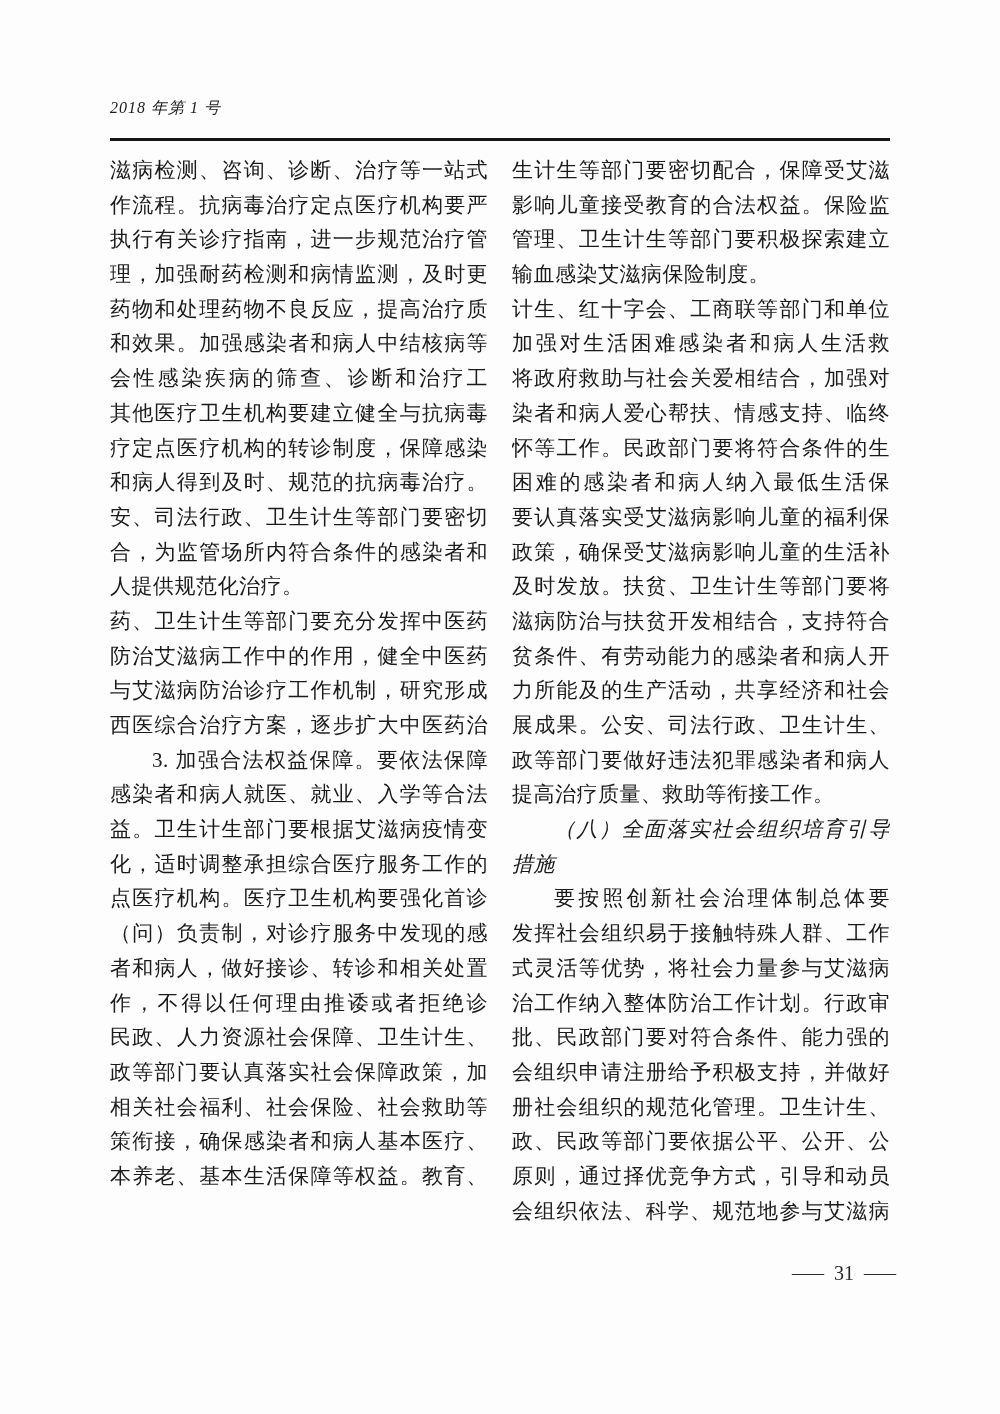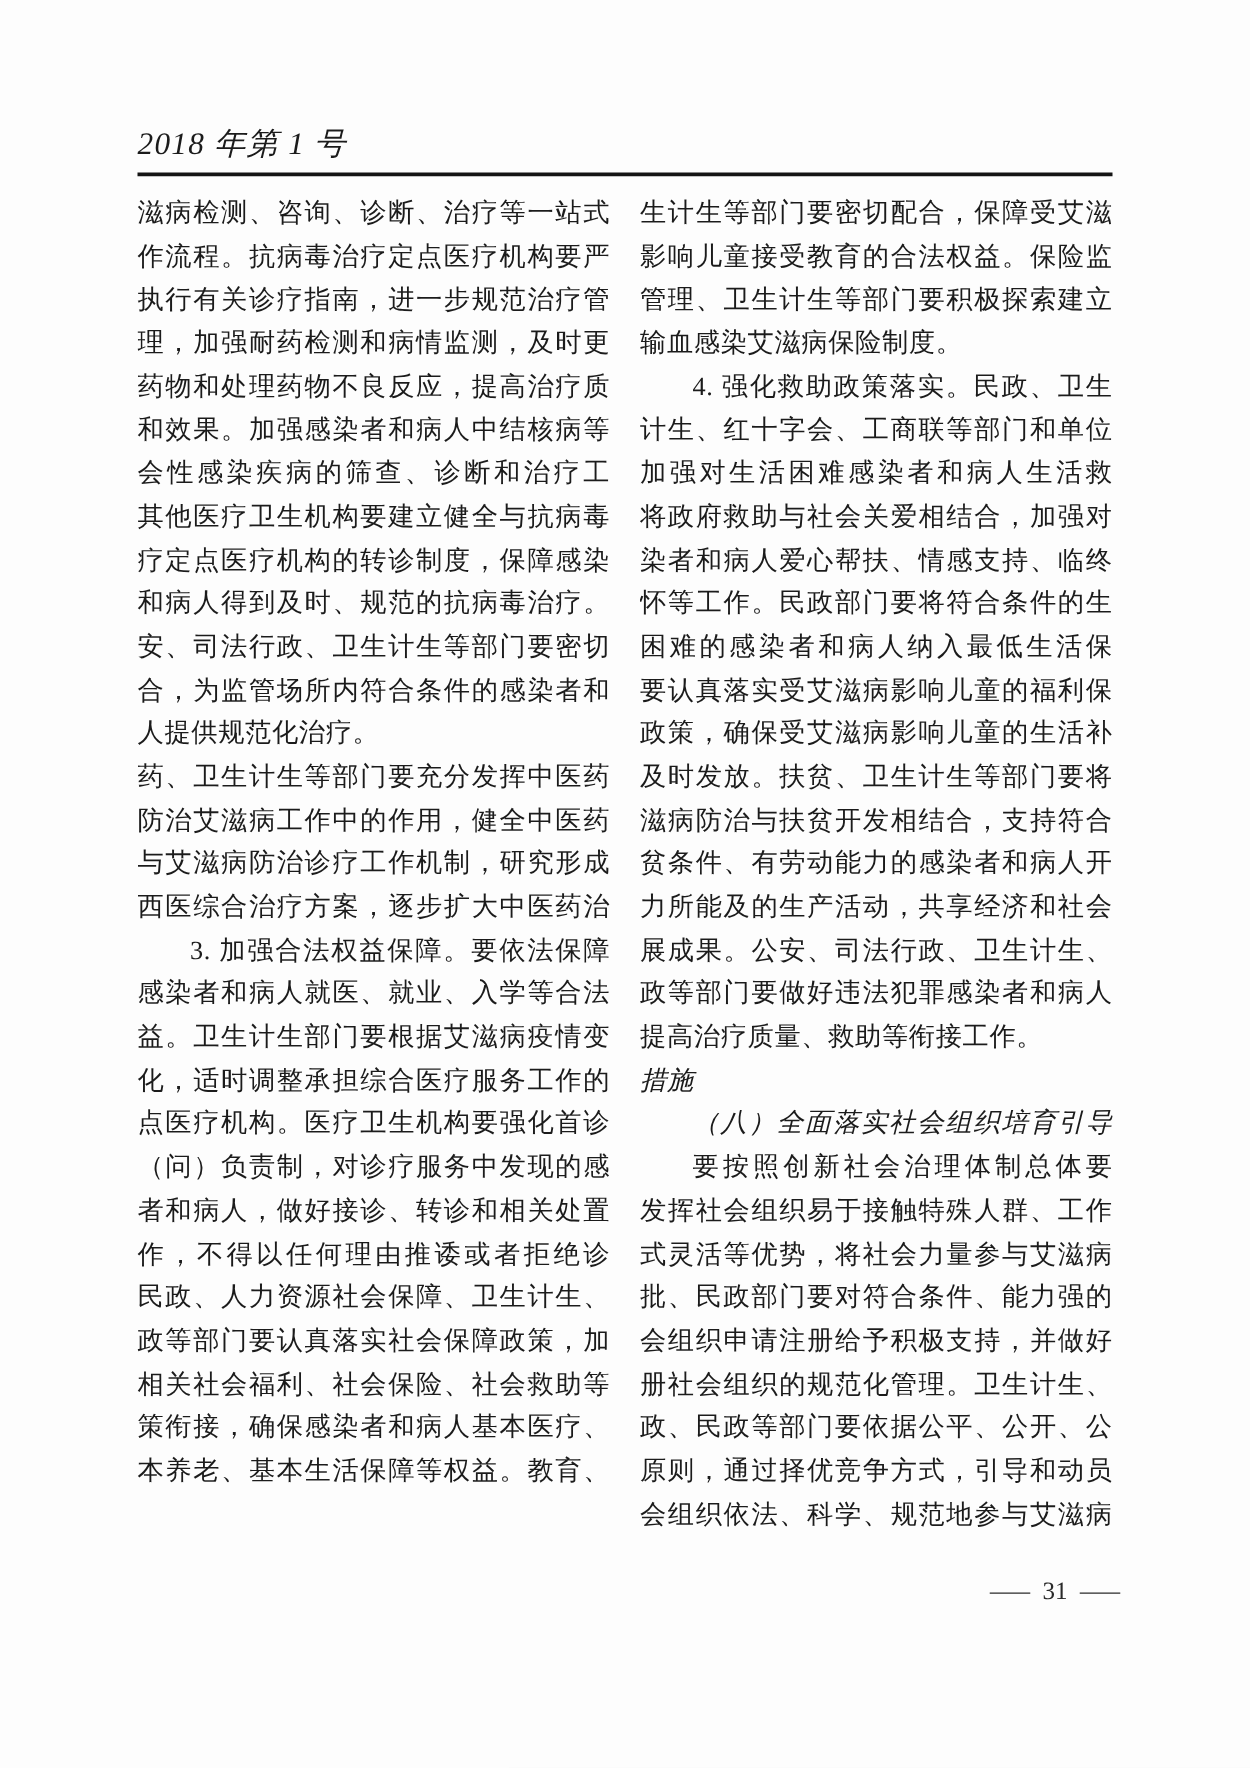--- a/index.html
+++ b/index.html
@@ -12,21 +12,21 @@
     position: relative;
     width: 1000px; height: 1414px;
     background: #fdfdfd;
     color: #1b1b1b;
     overflow: hidden;
   }
   .page-header {
     position: absolute;
     left: 110px; top: 98px; width: 780px;
     display: flex; justify-content: space-between; align-items: baseline;
-    font-size: 25px;
+    font-size: 16px;
     letter-spacing: 1px;
   }
   .issue-label { font-style: italic; }
   .pub-title { font-style: italic; letter-spacing: 3px; }
   .header-rule {
     position: absolute;
     left: 110px; top: 138px; width: 780px; height: 3px;
     background: #151515;
   }
   .columns {
@@ -106,41 +106,41 @@
         <div class="line">政等部门要认真落实社会保障政策，加强</div>
         <div class="line">相关社会福利、社会保险、社会救助等政</div>
         <div class="line">策衔接，确保感染者和病人基本医疗、基</div>
         <div class="line">本养老、基本生活保障等权益。教育、卫</div>
       </div>
     <div class="col">
         <div class="line">生计生等部门要密切配合，保障受艾滋病</div>
         <div class="line">影响儿童接受教育的合法权益。保险监督</div>
         <div class="line">管理、卫生计生等部门要积极探索建立经</div>
         <div class="line end">输血感染艾滋病保险制度。</div>
-        <div class="line indent">4. 强化救助政策落实。民政、卫生</div>
         <div class="line">计生、红十字会、工商联等部门和单位要</div>
         <div class="line">加强对生活困难感染者和病人生活救助，</div>
         <div class="line">将政府救助与社会关爱相结合，加强对感</div>
         <div class="line">染者和病人爱心帮扶、情感支持、临终关</div>
         <div class="line">怀等工作。民政部门要将符合条件的生活</div>
         <div class="line">困难的感染者和病人纳入最低生活保障。</div>
         <div class="line">要认真落实受艾滋病影响儿童的福利保障</div>
         <div class="line">政策，确保受艾滋病影响儿童的生活补助</div>
         <div class="line">及时发放。扶贫、卫生计生等部门要将艾</div>
         <div class="line">滋病防治与扶贫开发相结合，支持符合扶</div>
         <div class="line">贫条件、有劳动能力的感染者和病人开展</div>
         <div class="line">力所能及的生产活动，共享经济和社会发</div>
         <div class="line">展成果。公安、司法行政、卫生计生、民</div>
         <div class="line">政等部门要做好违法犯罪感染者和病人回</div>
         <div class="line end">提高治疗质量、救助等衔接工作。</div>
+        <div class="line indent kai">（八）全面落实社会组织培育引导</div>
         <div class="line end kai">措施</div>
-        <div class="line indent kai">（八）全面落实社会组织培育引导</div>
         <div class="line indent">要按照创新社会治理体制总体要求，</div>
         <div class="line">发挥社会组织易于接触特殊人群、工作方</div>
         <div class="line">式灵活等优势，将社会力量参与艾滋病防</div>
+        <div class="line">治工作纳入整体防治工作计划。行政审</div>
         <div class="line">批、民政部门要对符合条件、能力强的社</div>
         <div class="line">会组织申请注册给予积极支持，并做好注</div>
         <div class="line">册社会组织的规范化管理。卫生计生、财</div>
         <div class="line">政、民政等部门要依据公平、公开、公正</div>
         <div class="line">原则，通过择优竞争方式，引导和动员社</div>
         <div class="line">会组织依法、科学、规范地参与艾滋病防</div>
       </div>
   </main>
 
   <footer class="page-footer">

